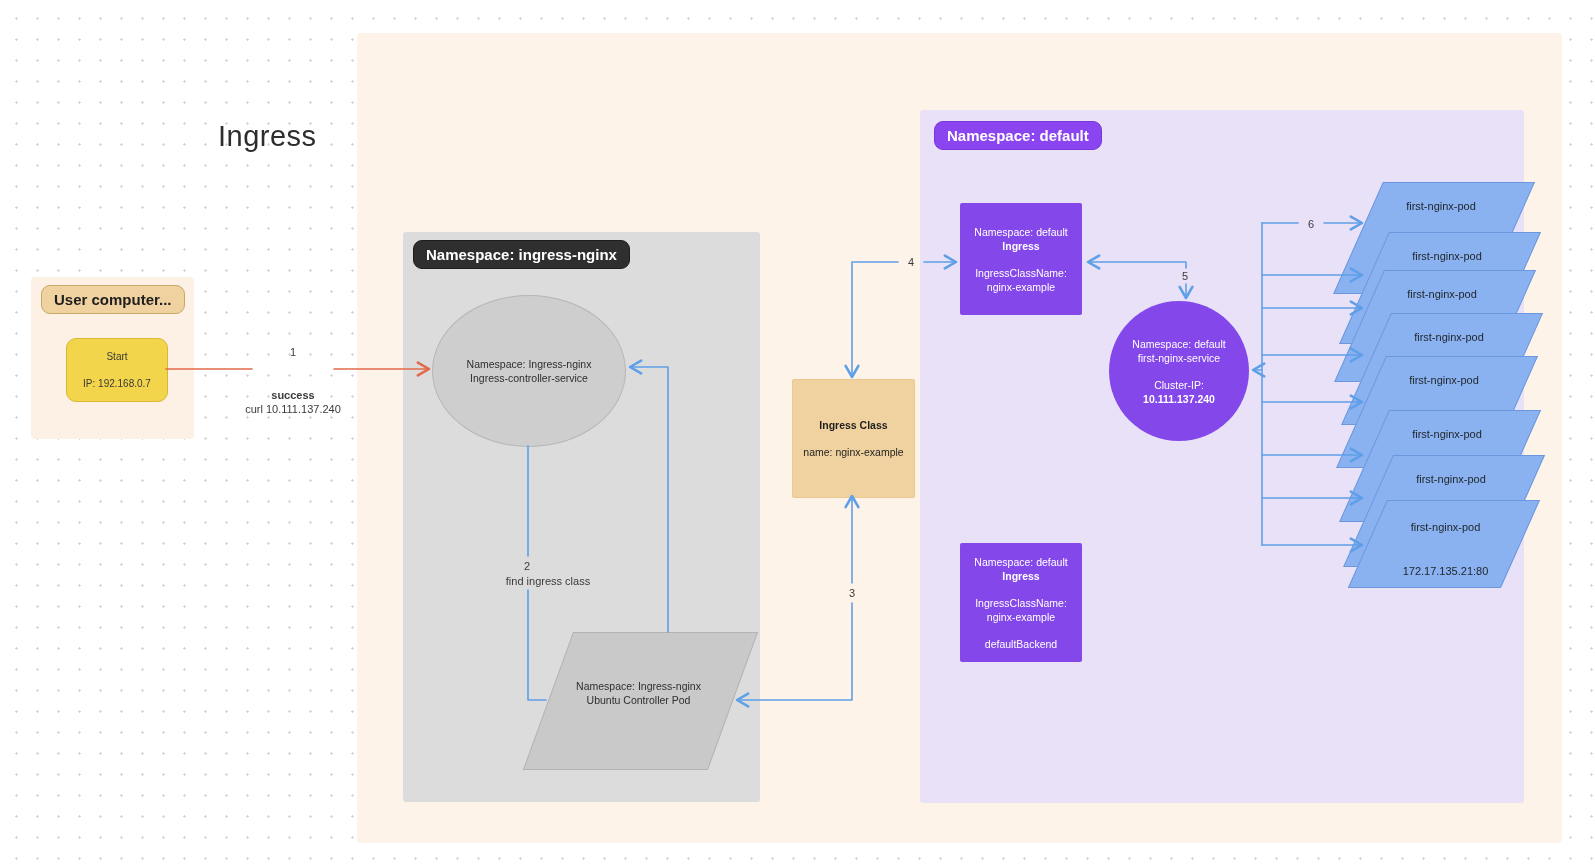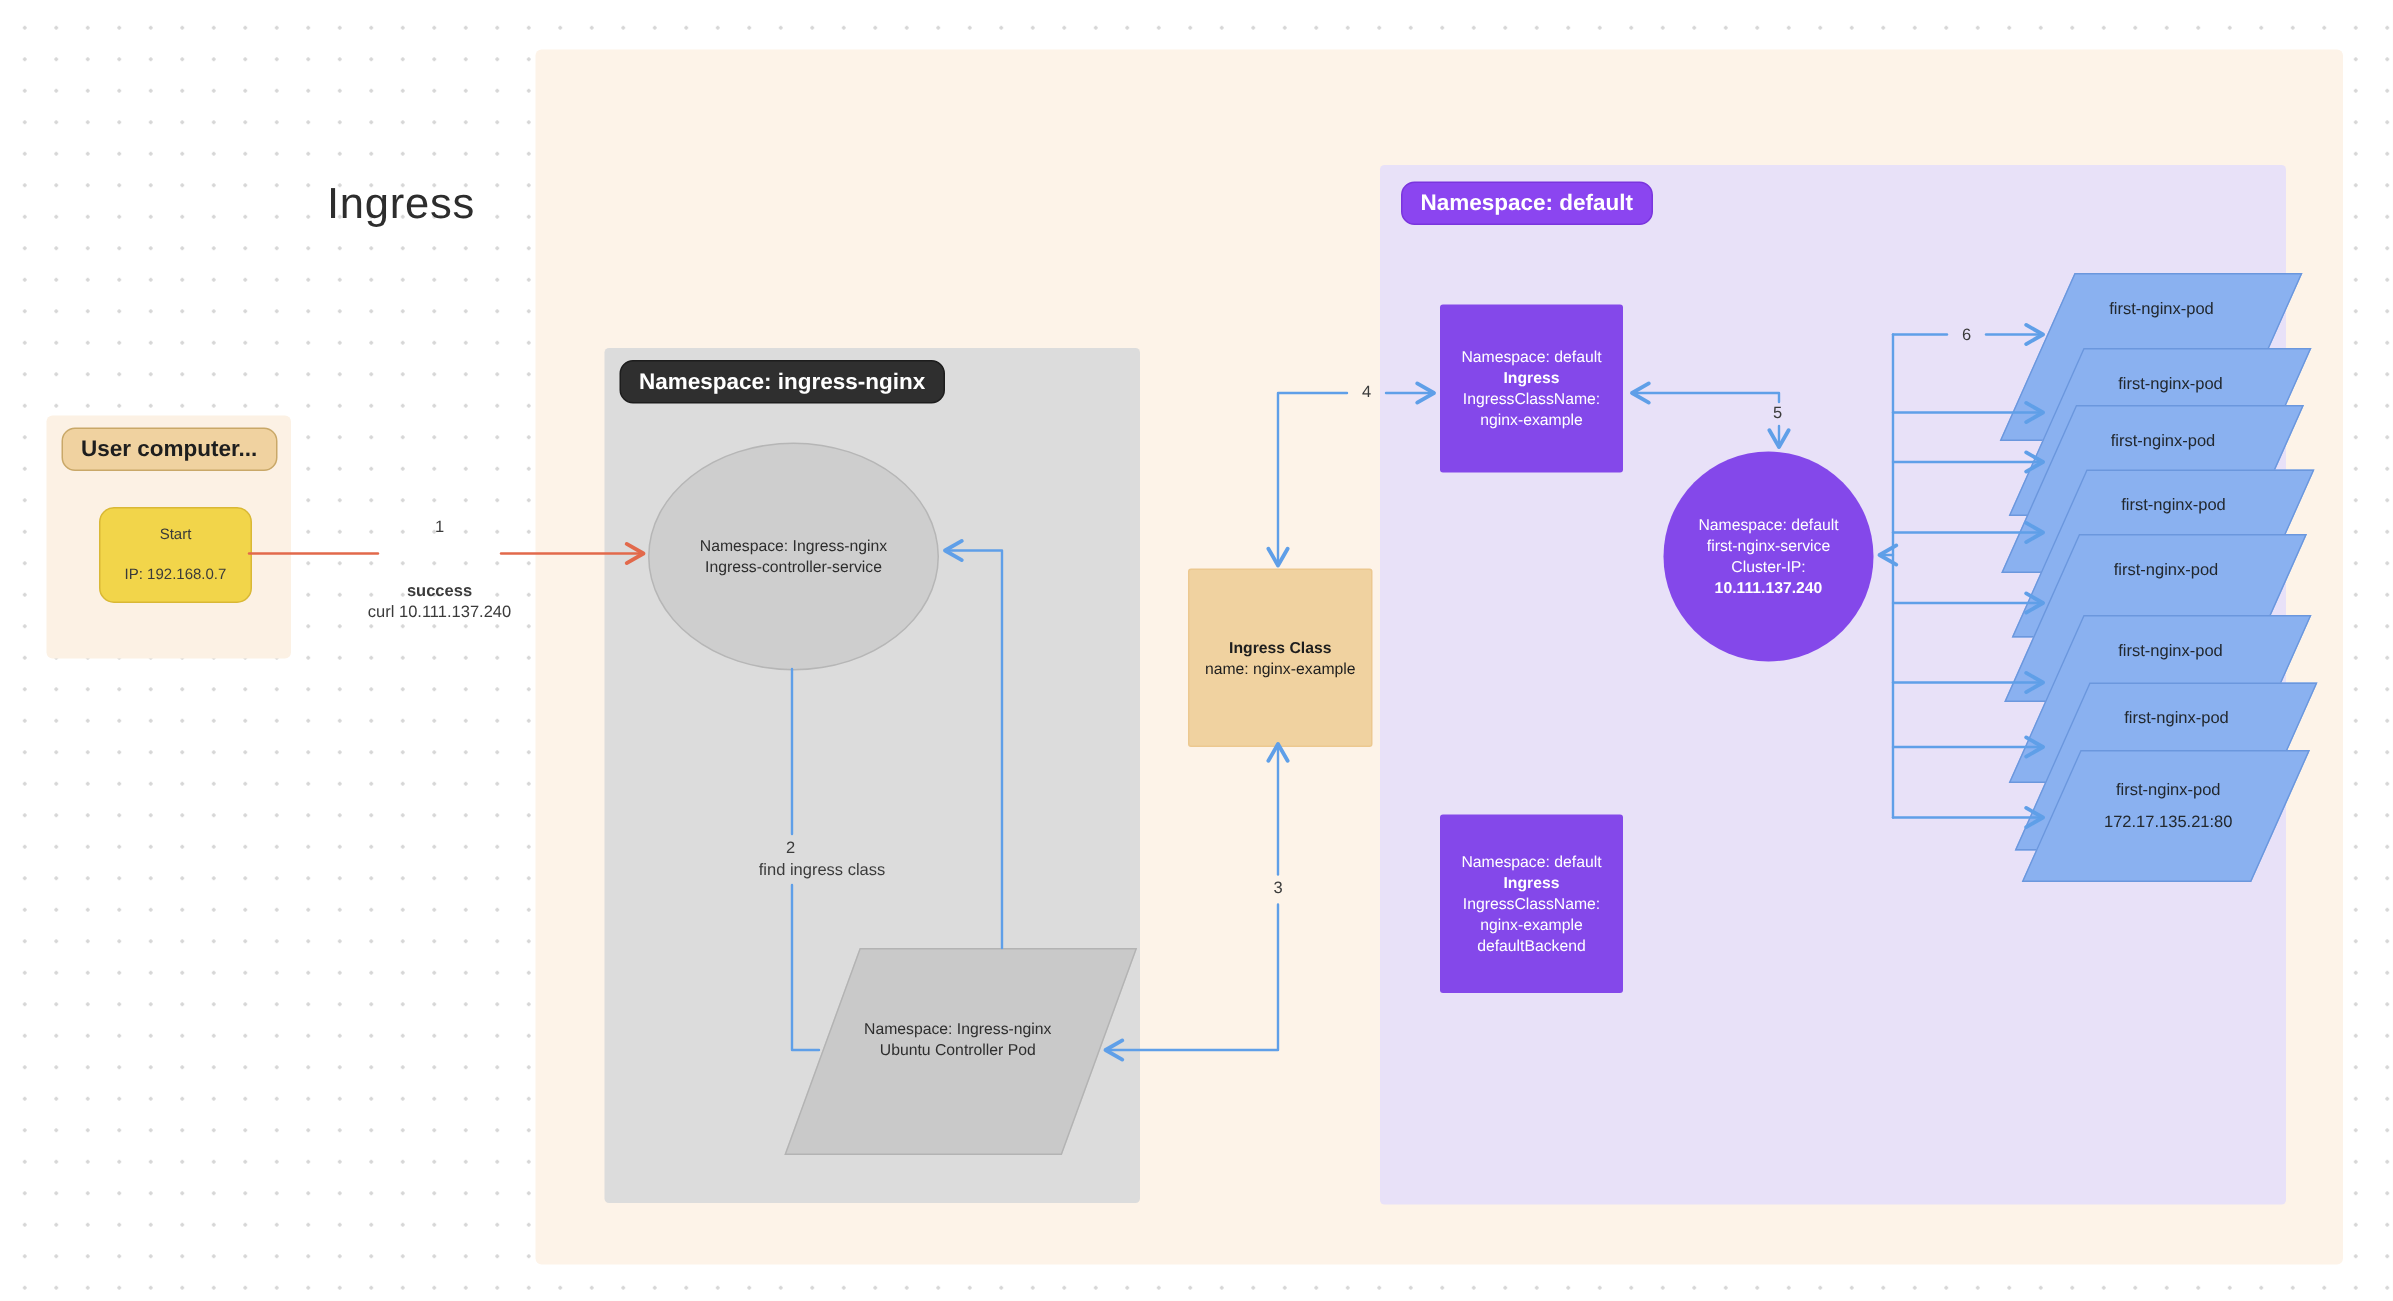--- a/index.html
+++ b/index.html
@@ -23,21 +23,21 @@
   .cluster-pill{left:369px;top:35px;}
   .uc-pill{left:41px;top:285px;}
   .gray-pill{left:413px;top:240px;}
   .purple-pill{left:934px;top:121px;}
   
   .title{left:218px;top:120px;font-size:29px;color:#2d2d2d;letter-spacing:.5px;}
   
   .node-text{display:flex;flex-direction:column;align-items:center;justify-content:center;text-align:center;
     font-size:10.5px;line-height:14px;color:#2e2e2e;}
   .node-text .b{font-weight:700;}
-  .node-text .gap{}
+  .node-text .gap{margin-top:13px;}
   
   .start-box{left:66px;top:338px;width:100px;height:62px;background:var(--yellow,#f2d54a);
     border:1.5px solid var(--yellow-border,#d9b835);border-radius:10px;color:#3a3a3a;font-size:10px;align-items:center;}
   .start-box span + span{margin-top:13px;}
   
   .ellipse{left:432px;top:295px;width:192px;height:150px;background:var(--gray-shape,#cecece);
     border:1px solid var(--gray-shape-border,#b6b6b6);border-radius:50%;}
   
   .para{left:548px;top:632px;width:185px;height:138px;}
   .para::before{content:"";position:absolute;inset:0;background:#c9c9c9;border:1px solid #b3b3b3;
@@ -59,21 +59,21 @@
     transform:translateX(-18px);font-size:11px;line-height:15px;color:#22282e;}
   .pod-1{left:1383px;top:182px;z-index:1;}
   .pod-2{left:1389px;top:232px;z-index:2;}
   .pod-3{left:1384px;top:270px;z-index:3;}
   .pod-4{left:1391px;top:313px;z-index:4;}
   .pod-5{left:1386px;top:356px;z-index:5;}
   .pod-6{left:1389px;top:410px;z-index:6;}
   .pod-7{left:1393px;top:455px;z-index:7;}
   .pod-8{left:1387px;top:500px;width:153px;height:88px;z-index:8;}
   .pod-8 .pod-label{margin-top:20px;}
-  .pod-8 .pod-ip{margin-top:6px;}
+  .pod-8 .pod-ip{margin-top:29px;}
   
   #wires{position:absolute;left:0;top:0;width:1595px;height:867px;z-index:20;pointer-events:none;}
   #wires path{fill:none;stroke-width:1.6;stroke-linecap:round;stroke-linejoin:round;}
   .ln-blue{stroke:var(--arrow-blue,#5f9fe8);}
   .ln-red{stroke:var(--arrow-red,#e2694b);}
   #mb path{stroke:var(--arrow-blue,#5f9fe8);}
   #mr path{stroke:var(--arrow-red,#e2694b);}
   
   .elabel{position:absolute;z-index:30;transform:translate(-50%,-50%);font-size:11px;line-height:13px;
     color:#3b3b3b;white-space:nowrap;text-align:center;}

